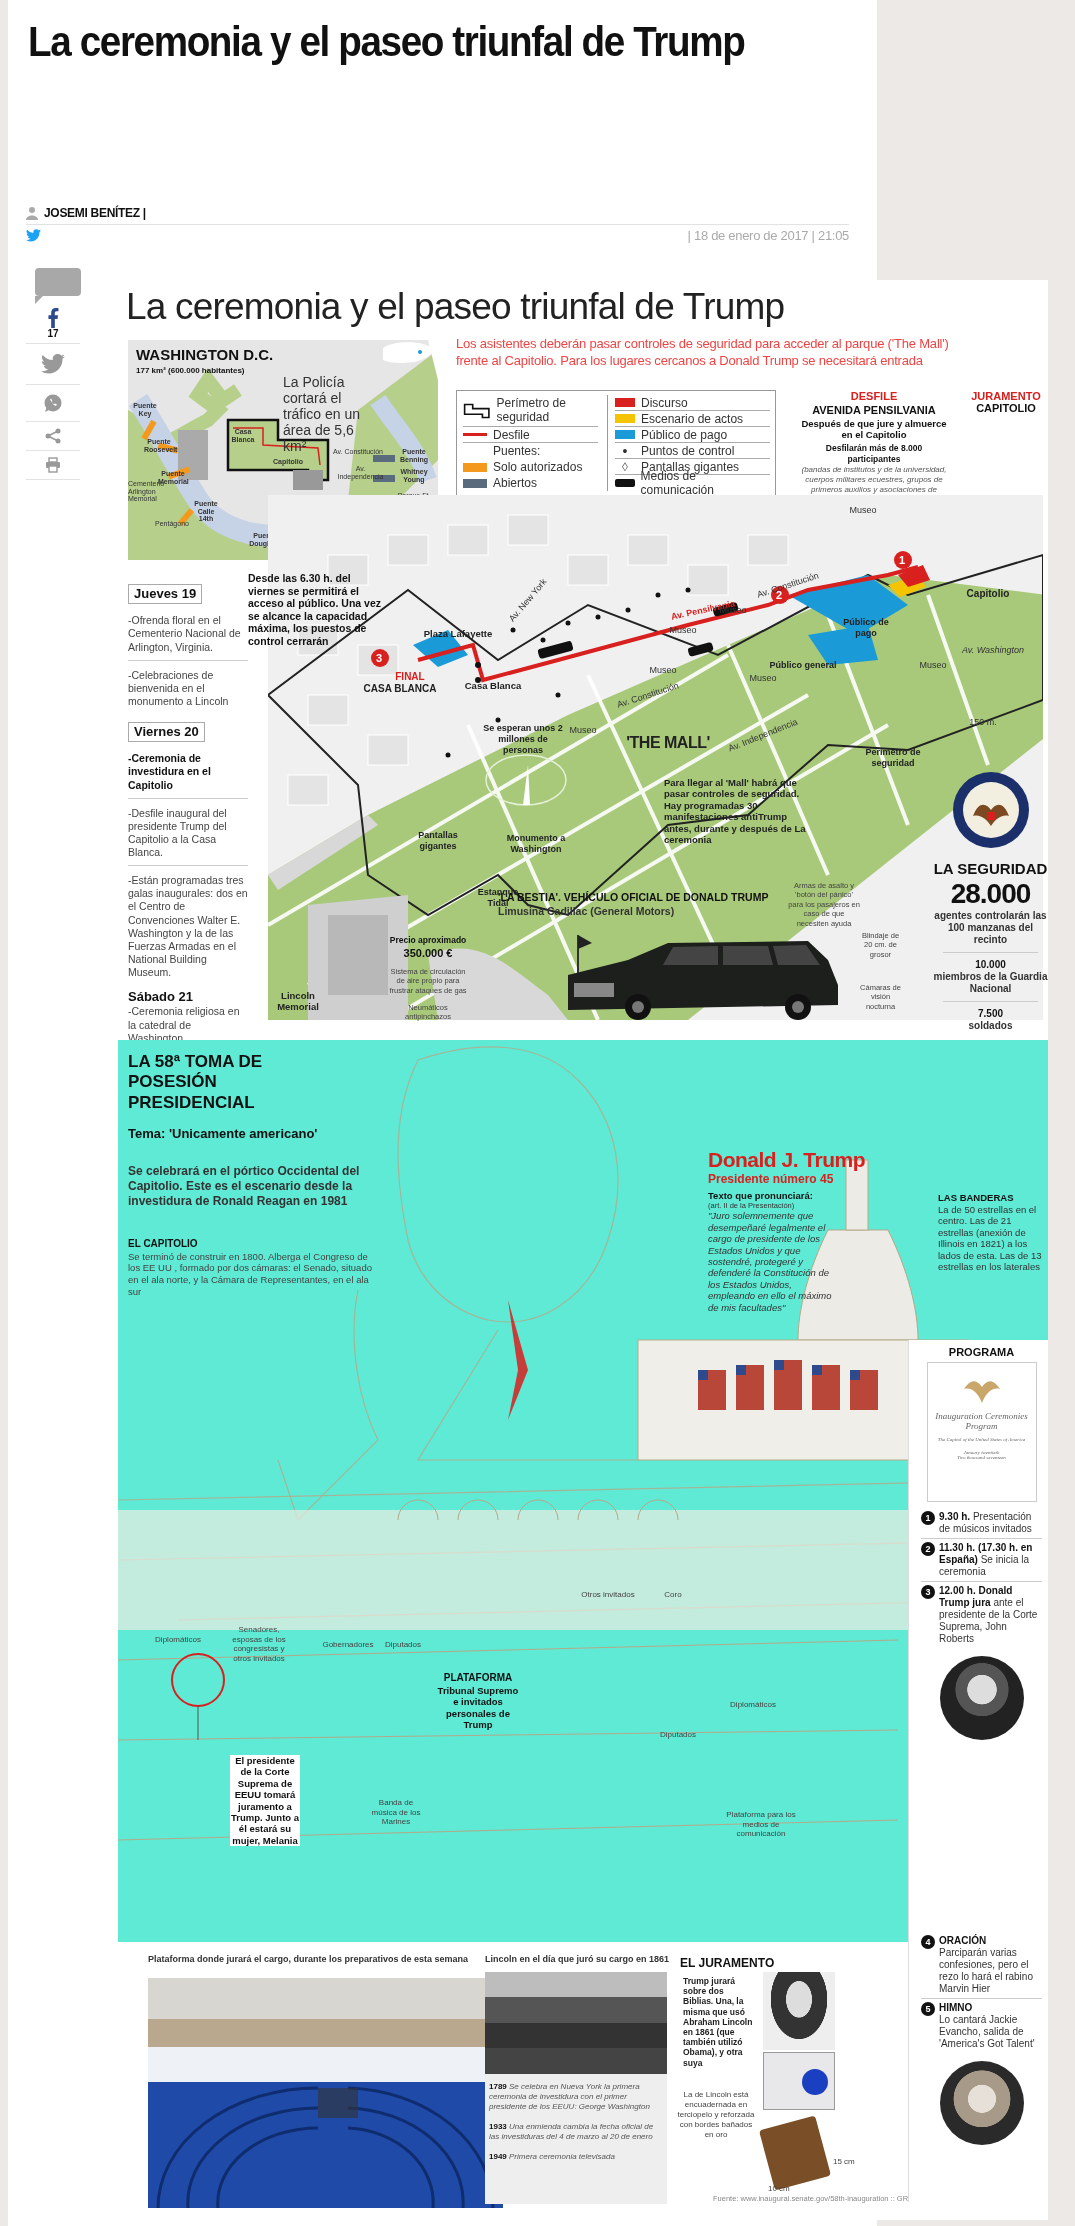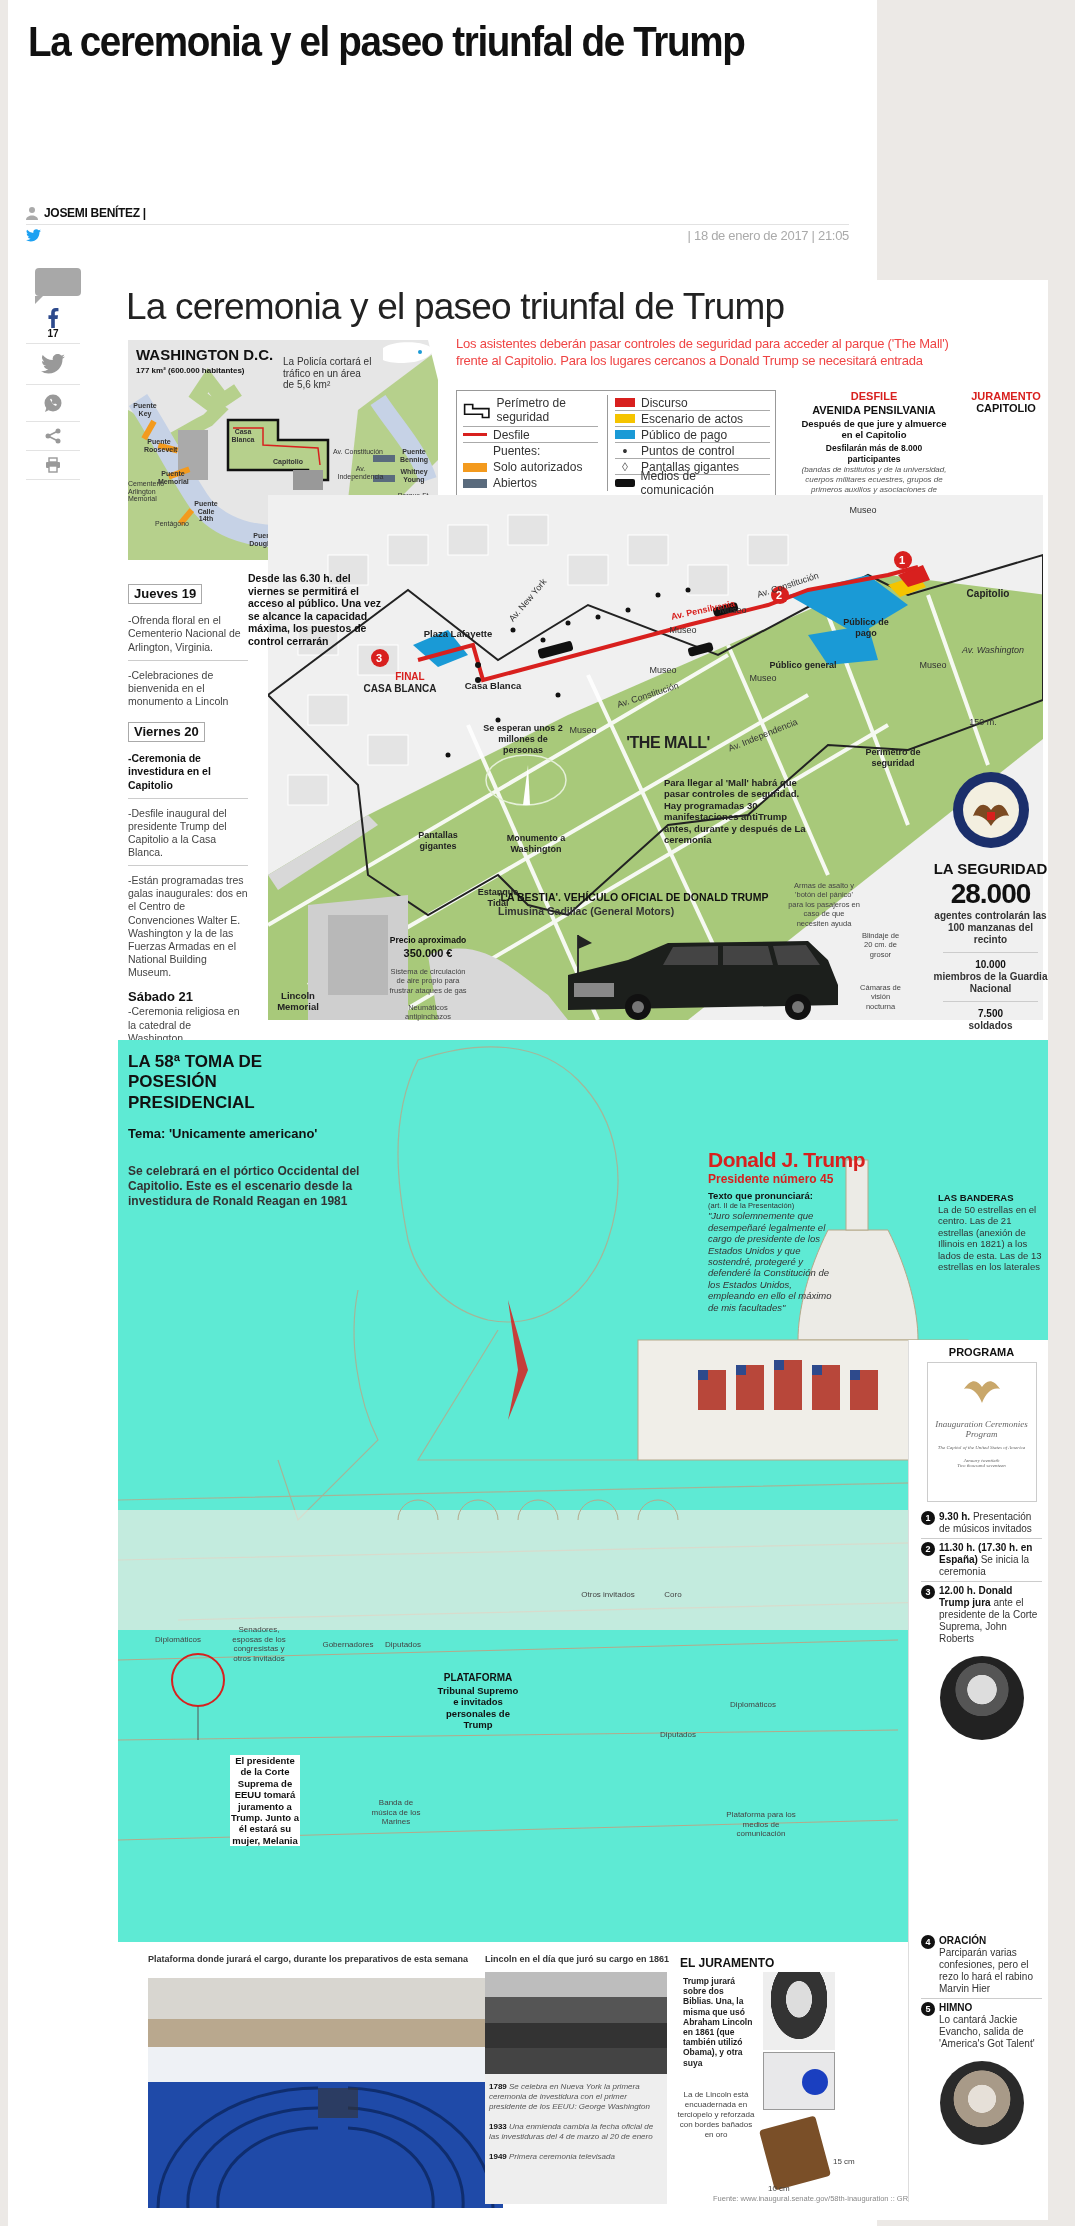--- a/index.html
+++ b/index.html
@@ -19,21 +19,21 @@
   .social .count { font-size: 10px; font-weight: bold; }
 
   .infographic { position: absolute; left: 110px; top: 280px; width: 930px; height: 1940px; background: #fff; }
   .ig-title { position: absolute; left: 8px; top: 6px; font-size: 37px; font-weight: normal; color: #222; letter-spacing: -0.8px; }
   .ig-intro { position: absolute; left: 338px; top: 56px; width: 510px; font-size: 13px; color: #ef4444; line-height: 1.3; letter-spacing: -0.2px; }
 
   
   .dcmap { position: absolute; left: 10px; top: 60px; width: 310px; height: 220px; background: #e6e6e6; overflow: hidden; }
   .dcmap .t1 { position: absolute; left: 8px; top: 6px; font-weight: bold; font-size: 15px; }
   .dcmap .t2 { position: absolute; left: 8px; top: 26px; font-size: 8px; font-weight: bold; }
-  .dcmap .police { position: absolute; left: 155px; top: 16px; font-size: 10px; line-height: 1.15; color: #333; width: 90px; }
+  .dcmap .police { position: absolute; left: 155px; top: 34px; font-size: 14px; line-height: 1.15; color: #333; width: 90px; }
   .lbl-tiny { position: absolute; font-size: 7px; color: #333; font-weight: bold; line-height: 1.1; text-align: center; }
 
   .legend { position: absolute; left: 338px; top: 110px; width: 320px; height: 106px; border: 1px solid #999; background: #fff; font-size: 12px; color: #333; }
   .legend .col { position: absolute; top: 4px; }
   .legend .row { display: flex; align-items: center; gap: 6px; height: 16px; border-bottom: 1px solid #aaa; }
   .legend .sw { width: 24px; height: 9px; display: inline-block; }
 
   .desfile-box { position: absolute; left: 682px; top: 110px; width: 148px; text-align: center; font-size: 9px; line-height: 1.25; }
   .red-h { color: #d8201e; font-weight: bold; font-size: 11px; }
   .b11 { font-weight: bold; font-size: 11px; }
@@ -448,20 +448,24 @@
         <g stroke="#b5a98a" stroke-width="1" fill="none">
           <path d="M280 480 A20 20 0 0 1 320 480 M340 480 A20 20 0 0 1 380 480 M400 480 A20 20 0 0 1 440 480 M460 480 A20 20 0 0 1 500 480 M520 480 A20 20 0 0 1 560 480"></path>
           <path d="M0 620 L780 600 M0 700 L780 690 M0 800 L780 780"></path>
         </g>
         <circle cx="80" cy="640" r="26" fill="none" stroke="#d8201e" stroke-width="2"></circle>
         <line x1="80" y1="666" x2="80" y2="700" stroke="#555"></line>
       </svg>
       <div class="sec2-h" style="width:150px">LA 58ª TOMA DE POSESIÓN PRESIDENCIAL</div>
       <div class="sec2-tema">Tema: 'Unicamente americano'</div>
       <div class="sec2-p">Se celebrará en el pórtico Occidental del Capitolio. Este es el escenario desde la investidura de Ronald Reagan en 1981</div>
+      <div class="sec2-cap">
+        <b>EL CAPITOLIO</b>
+        <span>Se terminó de construir en 1800. Alberga el Congreso de los EE UU , formado por dos cámaras: el Senado, situado en el ala norte, y la Cámara de Representantes, en el ala sur</span>
+      </div>
       <div class="trump-name">
         <div class="n">Donald J. Trump</div>
         <div class="s">Presidente número 45</div>
       </div>
       <div class="oath">
         <div style="font-weight:bold;color:#111">Texto que pronunciará:</div>
         <div style="font-size:7.5px">(art. II de la Presentación)</div>
         <i>"Juro solemnemente que desempeñaré legalmente el cargo de presidente de los Estados Unidos y que sostendré, protegeré y defenderé la Constitución de los Estados Unidos, empleando en ello el máximo de mis facultades"</i>
       </div>
       <div class="banderas">
@@ -482,21 +486,21 @@
       <div class="sketchlbl b" style="left:112px;top:715px;width:70px;font-size:9.5px;background:#fff">El presidente de la Corte Suprema de EEUU tomará juramento a Trump. Junto a él estará su mujer, Melania</div>
       <div class="sketchlbl" style="left:253px;top:758px;width:50px">Banda de música de los Marines</div>
       <div class="sketchlbl" style="left:608px;top:770px;width:70px">Plataforma para los medios de comunicación</div>
 
       <div class="programa">
         <div class="ph">PROGRAMA</div>
         <div class="prog-doc">
           <svg width="40" height="36" viewBox="0 0 40 36">
               <path d="M2 18 C10 6 16 10 20 16 C24 10 30 6 38 18 C30 16 24 22 20 32 C16 22 10 16 2 18Z" fill="#c9a76a"></path>
             </svg>
-          <span style="font-size:9px;margin-top:12px">Inauguration Ceremonies</span>
+          <span style="font-size:9px;margin-top:4px">Inauguration Ceremonies</span>
           <span style="font-size:9px">Program</span>
           <span style="margin-top:6px;font-size:5px">The Capitol of the United States of America</span>
           <span style="margin-top:8px;font-size:5px">January twentieth</span>
           <span style="font-size:5px">Two thousand seventeen</span>
         </div>
         <div class="step">
             <span class="num">1</span>
             <span><b>9.30 h.</b> <span>Presentación de músicos invitados</span></span>
           </div>
         <div class="step">

